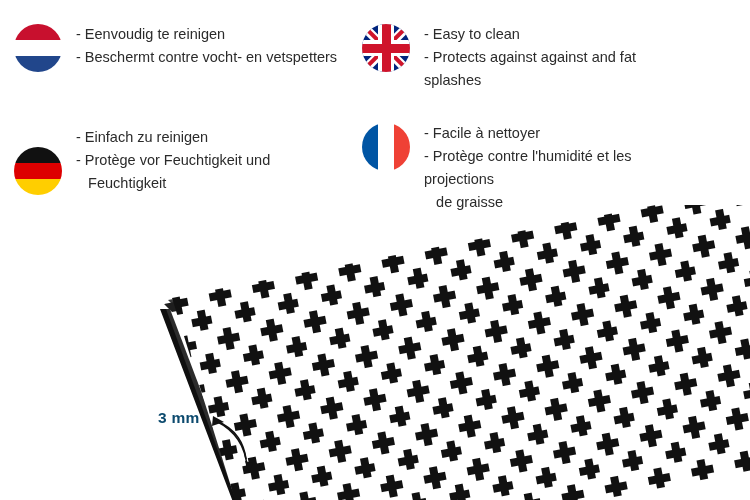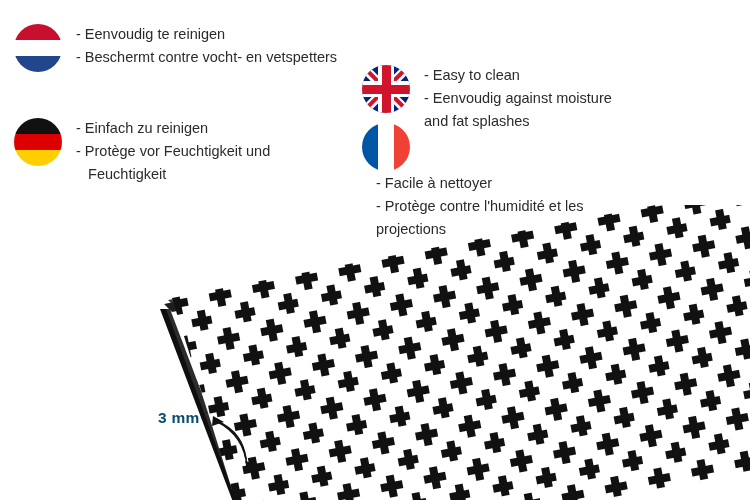--- a/index.html
+++ b/index.html
@@ -23,23 +23,23 @@
     width: 637px;
     height: 205px;
     box-sizing: border-box;
   }
   .lang-block {
     position: absolute;
     display: flex;
     align-items: flex-start;
   }
   .lang-block.nl { left: 14px;  top: 22px; }
-  .lang-block.en { left: 362px; top: 22px; margin-top: 41px; }
-  .lang-block.de { left: 14px;  top: 116px; }
-  .lang-block.fr { left: 362px; top: 121px; flex-direction: column; }
+  .lang-block.en { left: 362px; top: 22px; }
+  .lang-block.de { left: 14px;  top: 125px; align-items: flex-end; }
+  .lang-block.fr { left: 362px; top: 121px; }
 
   .flag {
     width: 48px;
     height: 48px;
     border-radius: 50%;
     overflow: hidden;
     flex: 0 0 48px;
     position: relative;
     margin-top: 2px;
   }
@@ -147,21 +147,21 @@
       <div class="diag d2"></div>
       <div class="diag-r r1"></div>
       <div class="diag-r r2"></div>
       <div class="cross-w-h"></div>
       <div class="cross-w-v"></div>
       <div class="cross-r-h"></div>
       <div class="cross-r-v"></div>
     </div>
     <div class="lines">
       <div class="line">- Easy to clean</div>
-      <div class="line">- Eenvoudig against moisture and fat splashes</div>
+      <div class="line">- Protects against against and fat splashes</div>
     </div>
   </div>
 
   <div class="lang-block de">
     <div class="flag flag-de">
       <div class="stripe s1"></div>
         <div class="stripe s2"></div>
         <div class="stripe s3"></div>
     </div>
     <div class="lines">
@@ -173,20 +173,21 @@
 
   <div class="lang-block fr">
     <div class="flag flag-fr">
       <div class="vstripe v1"></div>
         <div class="vstripe v2"></div>
         <div class="vstripe v3"></div>
     </div>
     <div class="lines">
       <div class="line">- Facile à nettoyer</div>
       <div class="line">- Protège contre l'humidité et les projections</div>
+      <div class="line">   de graisse</div>
     </div>
   </div>
 
 </div>
 
 <div class="sheet-area">
   <svg class="sheet-svg" width="750" height="295" viewBox="0 0 750 295">
     <defs>
       <pattern id="crosspat" width="44" height="44" patternUnits="userSpaceOnUse">
         <rect width="44" height="44" fill="#ffffff"></rect>

